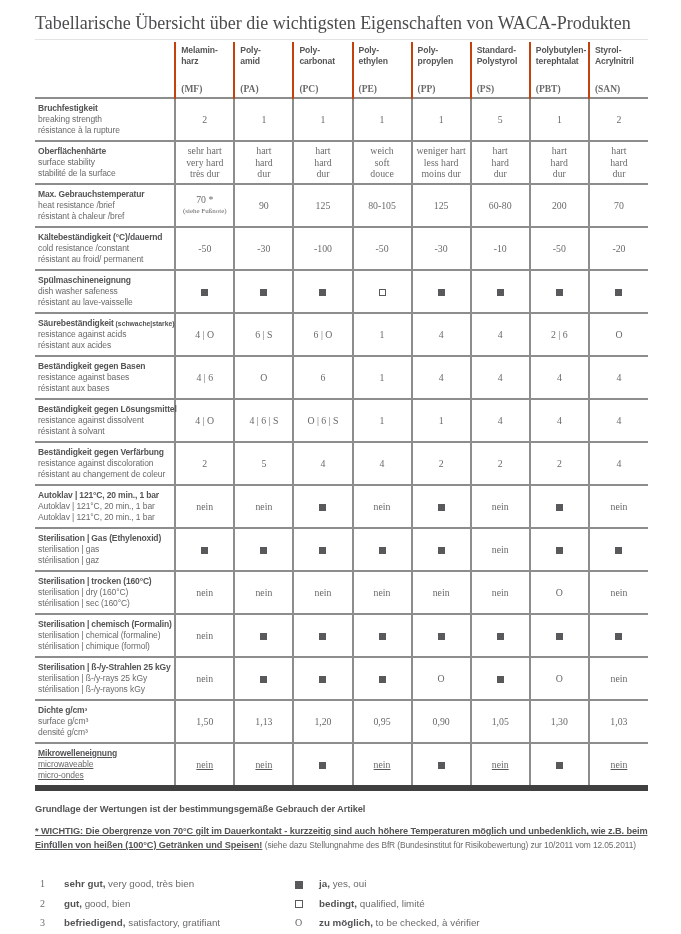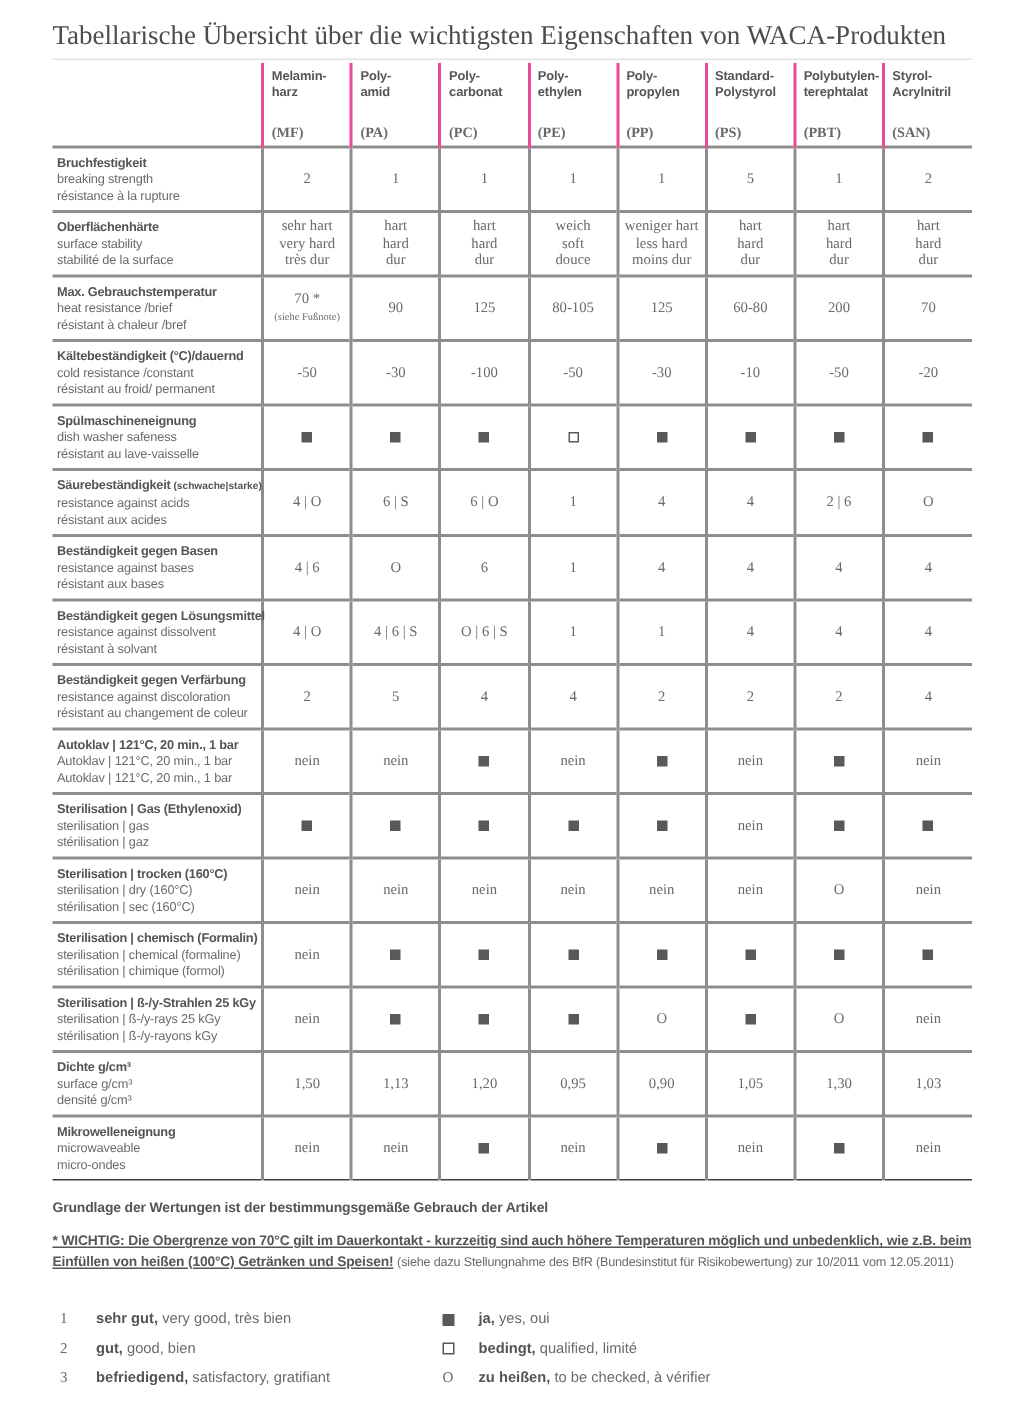--- a/index.html
+++ b/index.html
@@ -11,24 +11,24 @@
   .page { padding:13px 33px 0 35px; }
   .title {
     font-family:"Liberation Serif", serif; font-weight:normal;
     font-size:18px; color:#4c4c4e; margin:0; white-space:nowrap;
     padding-bottom:5px; border-bottom:1px solid #e3e3e3;
   }
   table.waca { border-collapse:collapse; table-layout:fixed; width:613px; margin-top:2px; }
   col.c-lbl { width:140px; }
   col.c-val { width:59px; }
   th, td { padding:2px 2px; vertical-align:middle; }
-  thead th { border-left:2px solid #ec4899; vertical-align:top; text-align:left; padding:3px 2px 3px 5px; height:52px; }
+  thead th { border-left:2px solid #c2410c; vertical-align:top; text-align:left; padding:3px 2px 3px 5px; height:52px; }
   thead th.lblcol { border-left:none; }
   tbody tr { border-top:2px solid #8d8d8d;margin-left:48px; }
-  tbody tr:last-child { border-bottom:1px solid #404040; }
+  tbody tr:last-child { border-bottom:6px solid #404040;text-decoration:underline; }
   tbody td { border-left:2px solid #8d8d8d; text-align:center; }
   tbody td.lblcell { border-left:none; text-align:left; padding:4px 0 4px 3px; }
   .col-name { font-weight:bold; font-size:8.6px; line-height:10.5px; color:#555557; letter-spacing:-0.1px; }
   .col-code { font-family:"Liberation Serif", serif; font-size:9.5px; color:#69696b; margin-top:18px; }
   .lbl-main { font-weight:bold; font-size:8.5px; line-height:11px; color:#545456; letter-spacing:-0.15px; white-space:nowrap; }
   .lbl-suffix { font-size:6.8px; letter-spacing:0; }
   .lbl-sub { font-size:8.5px; line-height:11px; color:#6a6a6c; letter-spacing:-0.1px; white-space:nowrap; }
   td.valcell { font-family:"Liberation Serif", serif; font-size:9.8px; line-height:11.5px; color:#6a6a6c; }
   .cell-note { font-size:7px; white-space:nowrap; }
   .sq { display:inline-block; width:7px; height:7px; background:#59595b; vertical-align:middle; }
@@ -608,21 +608,21 @@
         <div class="legend-item">
           <span class="legend-sym"><span class="sq"></span></span>
           <span><b class="legend-term">ja,</b><span class="legend-trans"> yes, oui</span></span>
         </div>
         <div class="legend-item">
           <span class="legend-sym"><span class="sq open"></span></span>
           <span><b class="legend-term">bedingt,</b><span class="legend-trans"> qualified, limité</span></span>
         </div>
         <div class="legend-item">
           <span class="legend-sym">O</span>
-          <span><b class="legend-term">zu heißen,</b><span class="legend-trans"> to be checked, à vérifier</span></span>
+          <span><b class="legend-term">zu möglich,</b><span class="legend-trans"> to be checked, à vérifier</span></span>
         </div>
         <div class="legend-item">
           <span class="legend-sym">S</span>
           <span><b class="legend-term">Spannungsrisse,</b><span class="legend-trans"> environmental stress</span></span>
         </div>
       </div>
   </div>
 </div>
 
 </body></html>

